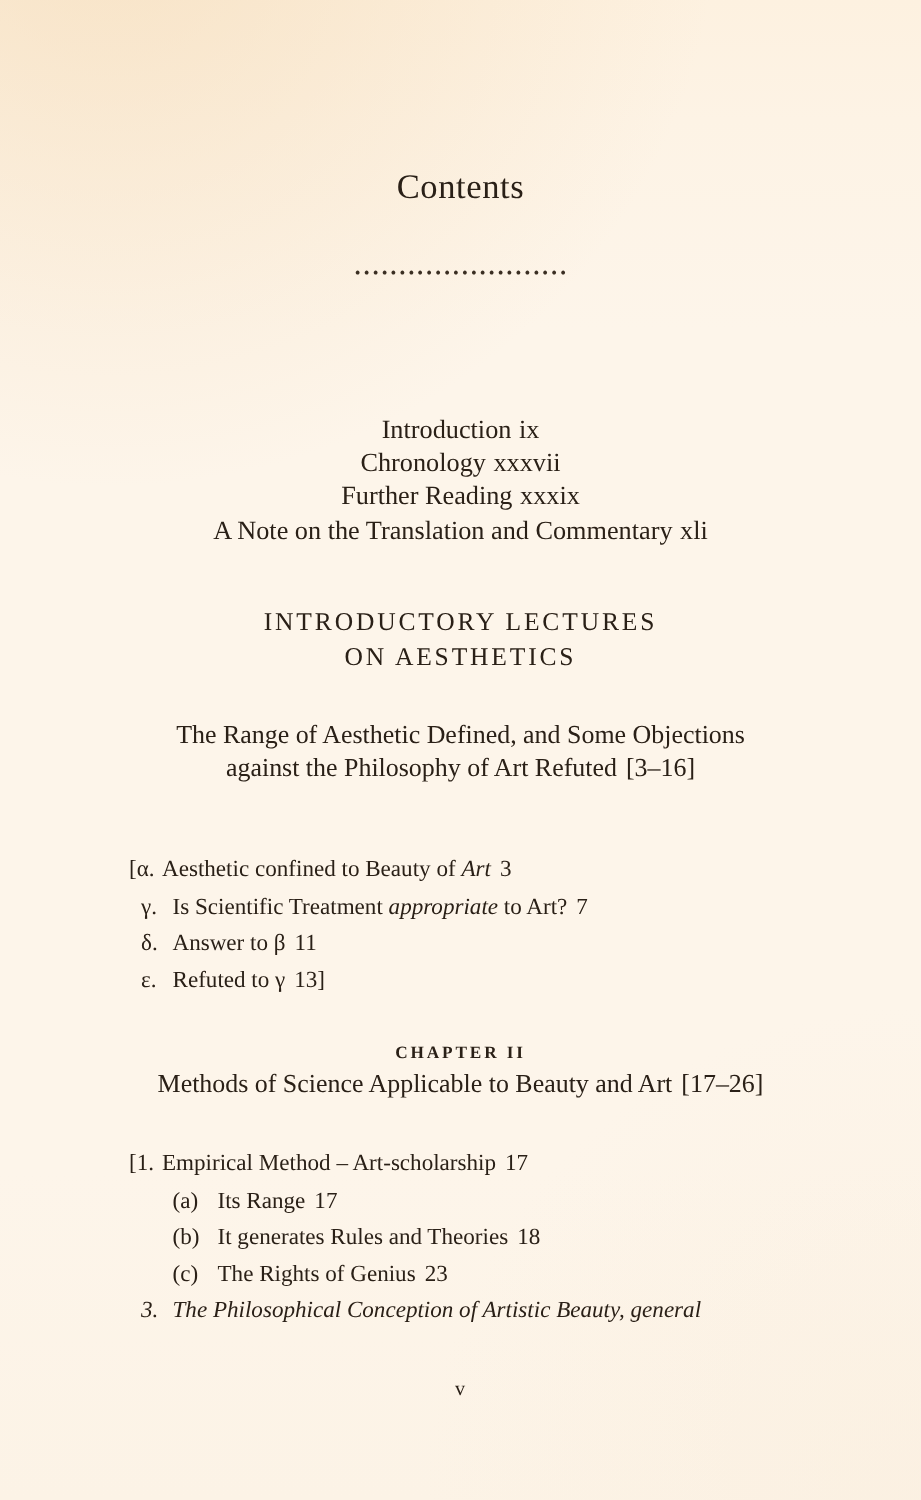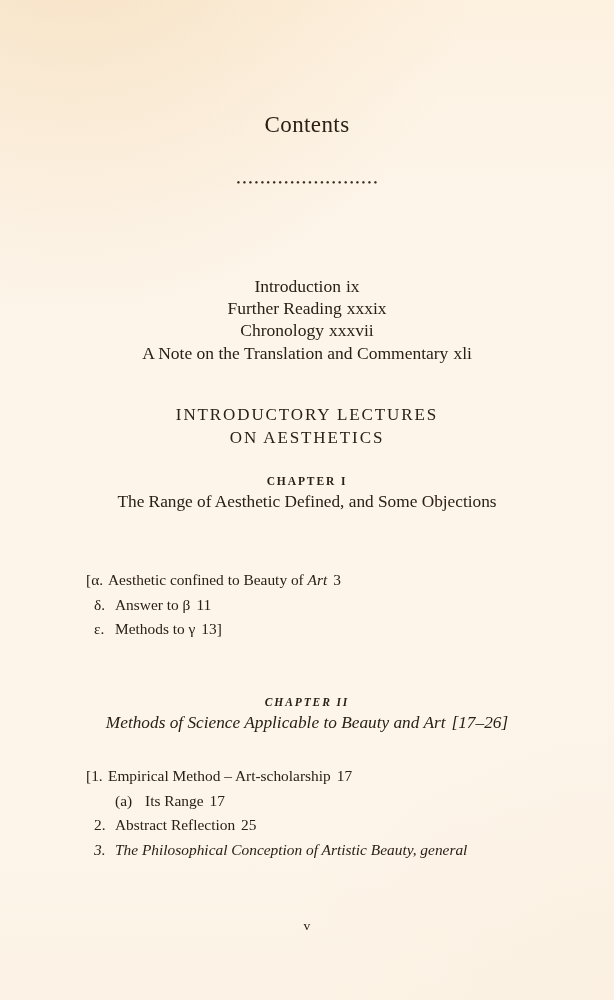--- a/index.html
+++ b/index.html
@@ -125,21 +125,20 @@
 
   #chapter-one {
     position: absolute;
     left: 0; right: 0;
     top: 475px;
   }
   #chapter-two {
     position: absolute;
     left: 0; right: 0;
     top: 696px;
-    font-style: italic;
   }
 
   
   .entries {
     margin: 16px;
     padding: 0;
     list-style: none;
     font-size: 15.4px;
     line-height: 24.6px;
     color: #2a2017;
@@ -200,70 +199,76 @@
 
     <div class="ornament">
       <span class="dots">••••••••••••••••••••••••</span>
     </div>
 
     <div class="frontmatter">
       <div class="fm-line">
         <span>Introduction</span><span class="fm-num">ix</span>
       </div>
       <div class="fm-line">
+        <span>Chronology</span><span class="fm-num">xxxvii</span>
+      </div>
+      <div class="fm-line">
         <span>Further Reading</span><span class="fm-num">xxxix</span>
-      </div>
-      <div class="fm-line">
-        <span>Chronology</span><span class="fm-num">xxxvii</span>
       </div>
       <div class="fm-line">
         <span>A Note on the Translation and Commentary</span><span class="fm-num">xli</span>
       </div>
     </div>
 
     <div class="worktitle">
       <span class="wt-line">INTRODUCTORY LECTURES</span>
       <span class="wt-line">ON AESTHETICS</span>
     </div>
 
     <div id="chapter-one">
-      <div class="chapter-label">CHAPTER I</div>
       <div class="chapter-title">
         <span class="ct-line">The Range of Aesthetic Defined, and Some Objections</span>
+        <span class="ct-line"><span>against the Philosophy of Art Refuted</span><span class="pagespan">[3–16]</span></span>
       </div>
     </div>
 
     <ul class="entries" id="entries-one">
       <li class="entry lvl-0">
         <span class="marker mk-w">[α.</span><span class="label"><span>Aesthetic confined to Beauty of </span><i>Art</i><span></span></span><span class="pg">3</span>
       </li>
       <li class="entry lvl-0b">
+        <span class="marker mk-wb">γ.</span><span class="label"><span>Is Scientific Treatment </span><i>appropriate</i><span> to Art?</span></span><span class="pg">7</span>
+      </li>
+      <li class="entry lvl-0b">
         <span class="marker mk-wb">δ.</span><span class="label"><span>Answer to β</span></span><span class="pg">11</span>
       </li>
       <li class="entry lvl-0b">
-        <span class="marker mk-wb">ε.</span><span class="label"><span>Methods to γ</span></span><span class="pg">13]</span>
+        <span class="marker mk-wb">ε.</span><span class="label"><span>Refuted to γ</span></span><span class="pg">13]</span>
       </li>
     </ul>
 
     <div id="chapter-two">
       <div class="chapter-label">CHAPTER II</div>
       <div class="chapter-title">
         <span class="ct-line"><span>Methods of Science Applicable to Beauty and Art</span><span class="pagespan">[17–26]</span></span>
       </div>
     </div>
 
     <ul class="entries" id="entries-two">
       <li class="entry lvl-0">
         <span class="marker mk-w">[1.</span><span class="label">Empirical Method – Art-scholarship</span><span class="pg">17</span>
       </li>
       <li class="entry lvl-1">
         <span class="marker mk-sub">(a)</span><span class="label">Its Range</span><span class="pg">17</span>
       </li>
-      <li class="entry lvl-0b">
-        <span class="marker mk-wb">2.</span><span class="label">Abstract Reflection</span><span class="pg">25</span>
+      <li class="entry lvl-1">
+        <span class="marker mk-sub">(b)</span><span class="label">It generates Rules and Theories</span><span class="pg">18</span>
+      </li>
+      <li class="entry lvl-1">
+        <span class="marker mk-sub">(c)</span><span class="label">The Rights of Genius</span><span class="pg">23</span>
       </li>
       <li class="entry lvl-0b wrap">
         <span class="marker mk-wb">3.</span><span class="label">The Philosophical Conception of Artistic Beauty, general</span>
       </li>
     </ul>
 
     <div class="folio">v</div>
 
   </div>
 </div>

